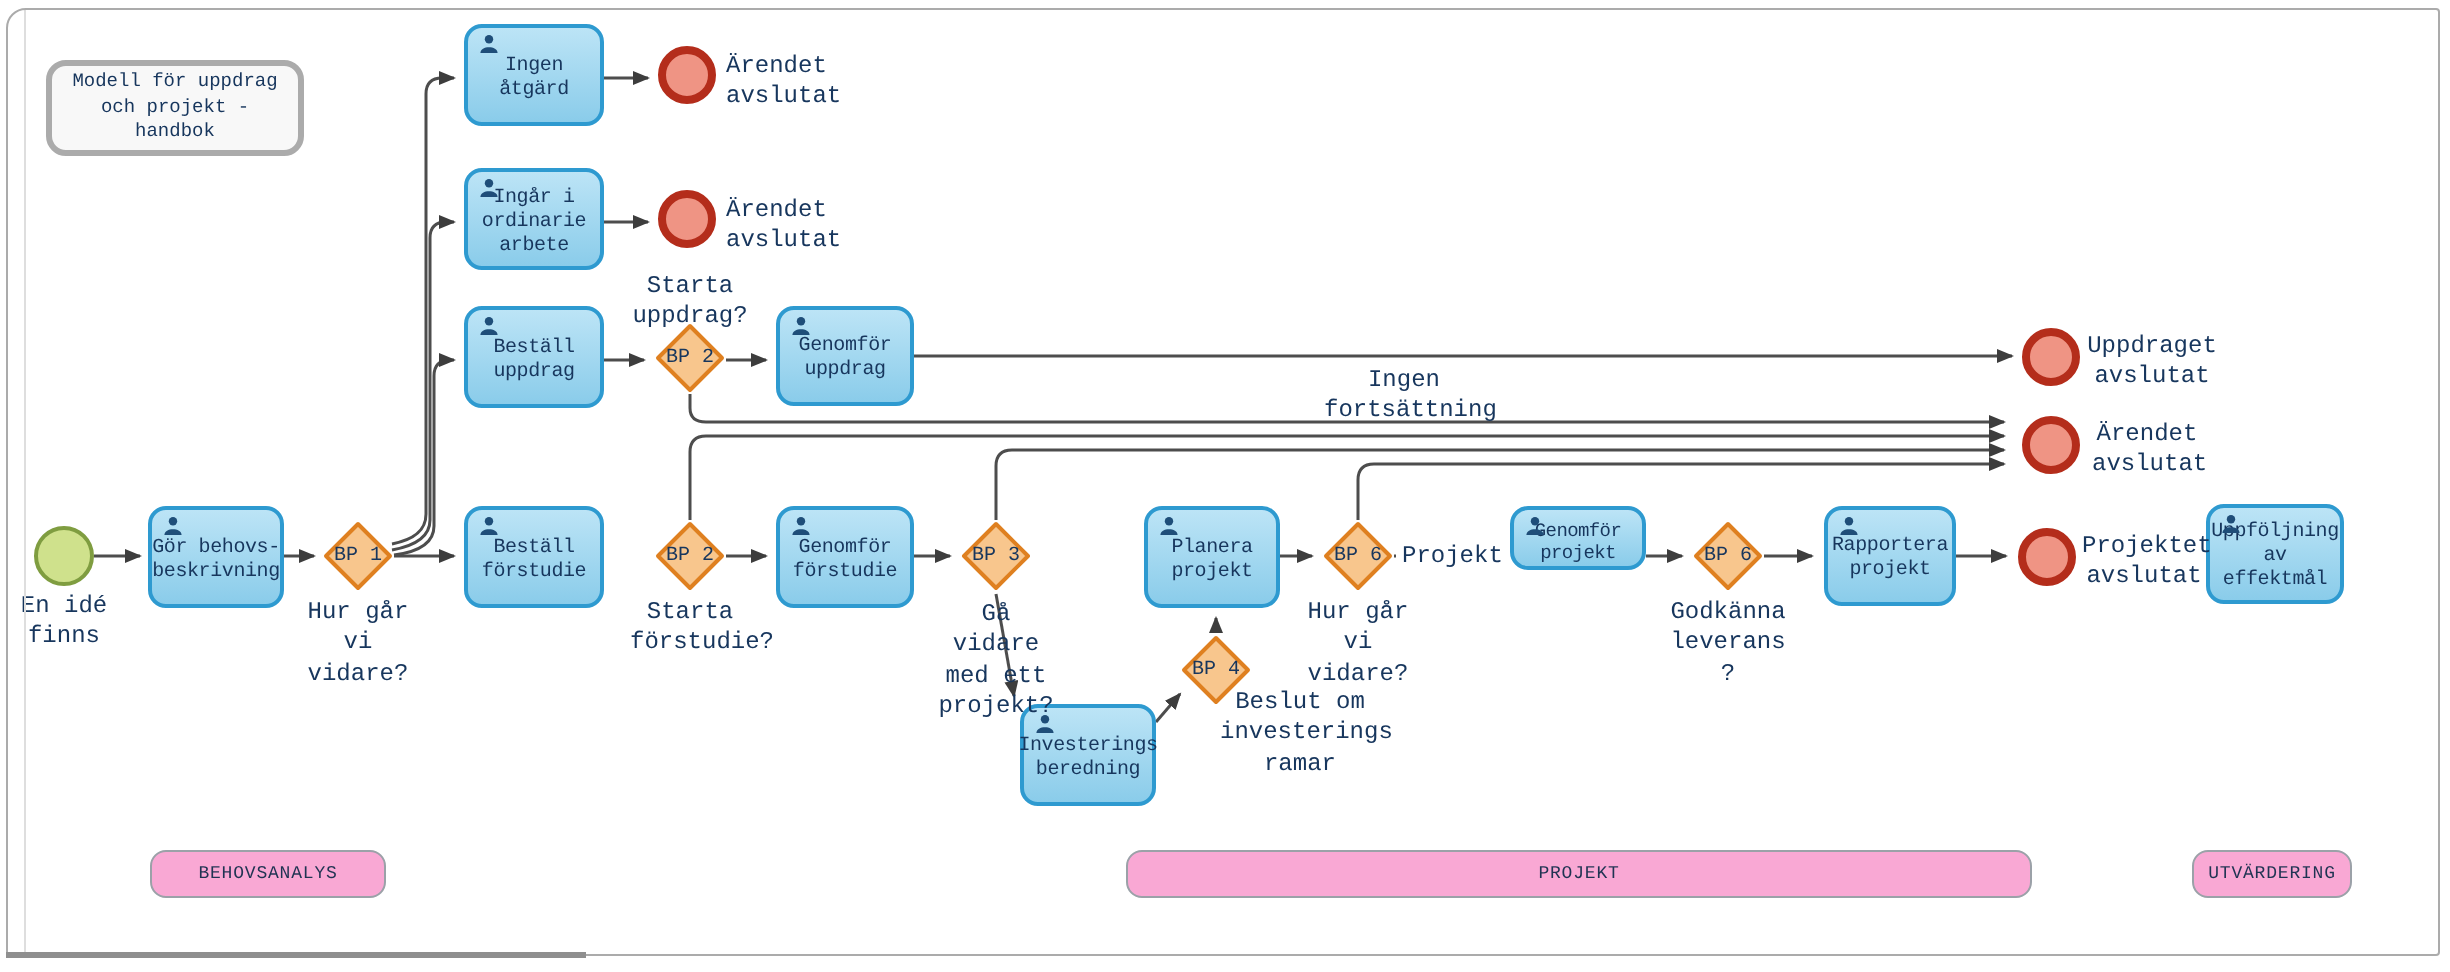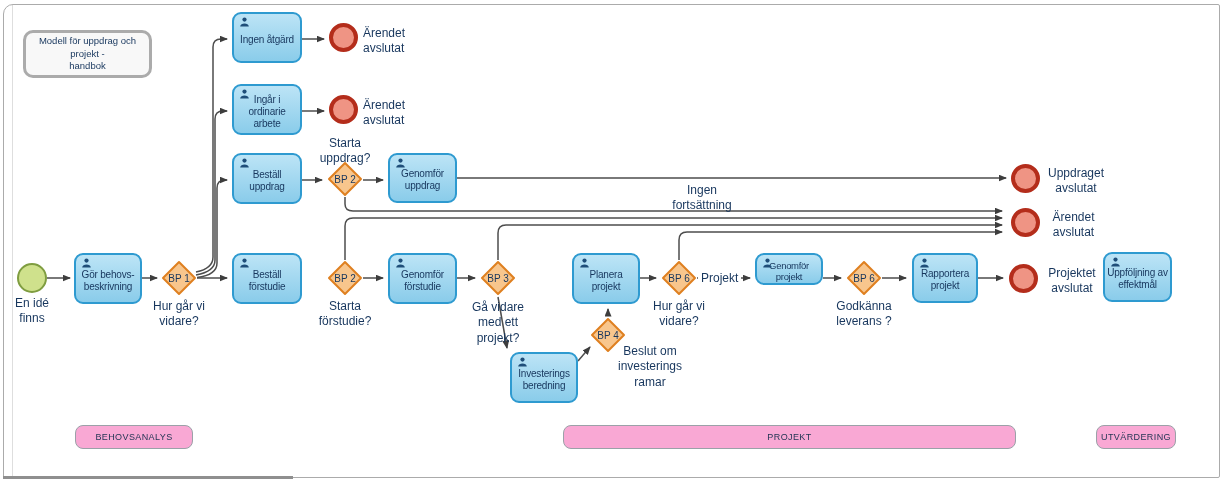--- a/index.html
+++ b/index.html
@@ -1,17 +1,17 @@
 <!DOCTYPE html>
 <html><head>
 <meta charset="utf-8">
 <style>
   html,body{margin:0;padding:0;background:#fff;}
   .canvas{position:relative;width:1225px;height:486px;background:#ffffff;
-          font-family:Liberation Sans, sans-serif;overflow:hidden;}
+          font-family:Liberation Mono, monospace;overflow:hidden;}
   .frame{position:absolute;left:3px;top:4px;width:1217px;height:474px;
          border:1px solid #ababab;border-radius:10px 2px 2px 2px;pointer-events:none;box-sizing:border-box;}
   .inner-line{position:absolute;left:12px;top:5px;width:1px;height:472px;background:#dedede;}
   .bottom-bar{position:absolute;left:3px;top:476px;width:290px;height:3px;background:#8f8f8f;}
   .edges{position:absolute;left:0;top:0;}
   .task{position:absolute;background:linear-gradient(180deg,#bce4f6 0%,#8accea 100%);
         border:2px solid #2e9ad0;border-radius:9px;color:#17365d;font-size:10px;
         letter-spacing:-0.2px;line-height:1.2;display:flex;align-items:center;
         justify-content:center;text-align:center;box-sizing:border-box;}
   .task-label{white-space:pre-line;padding-top:4px;text-align:center;}

